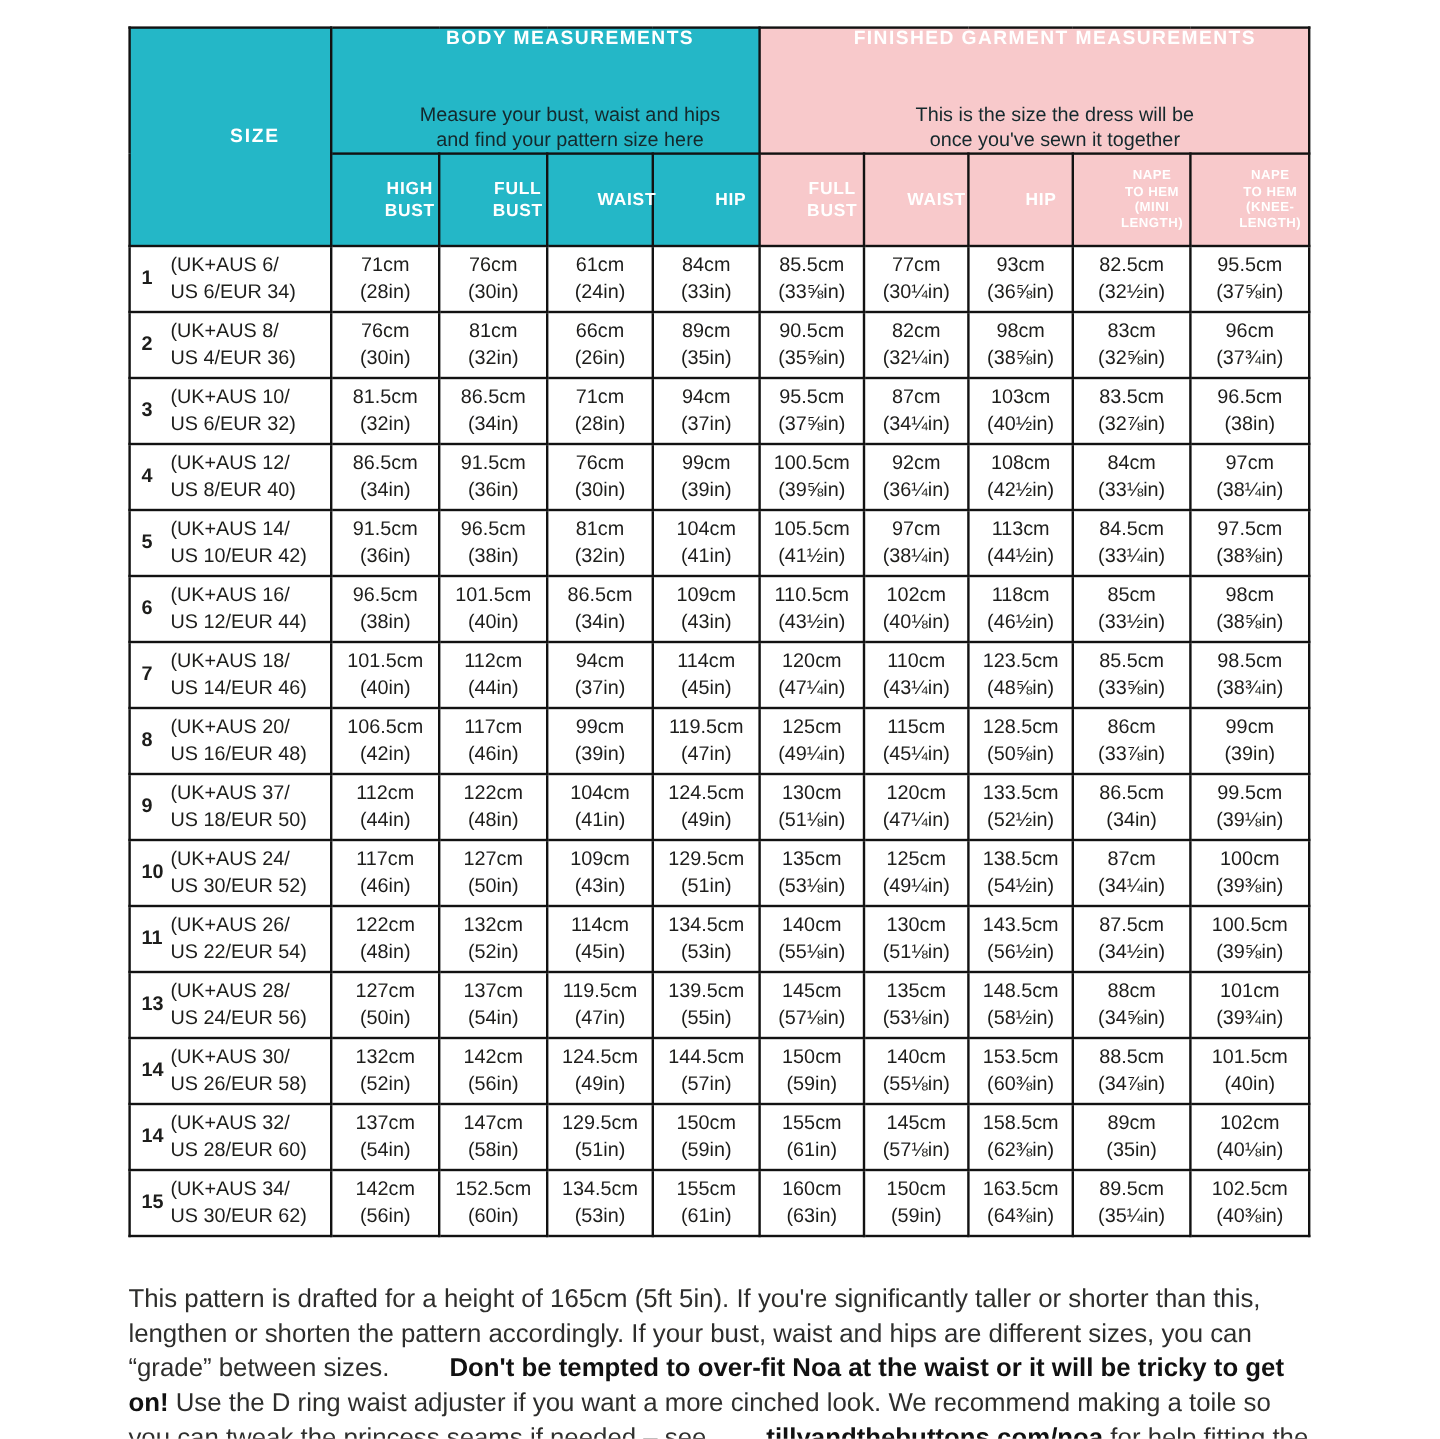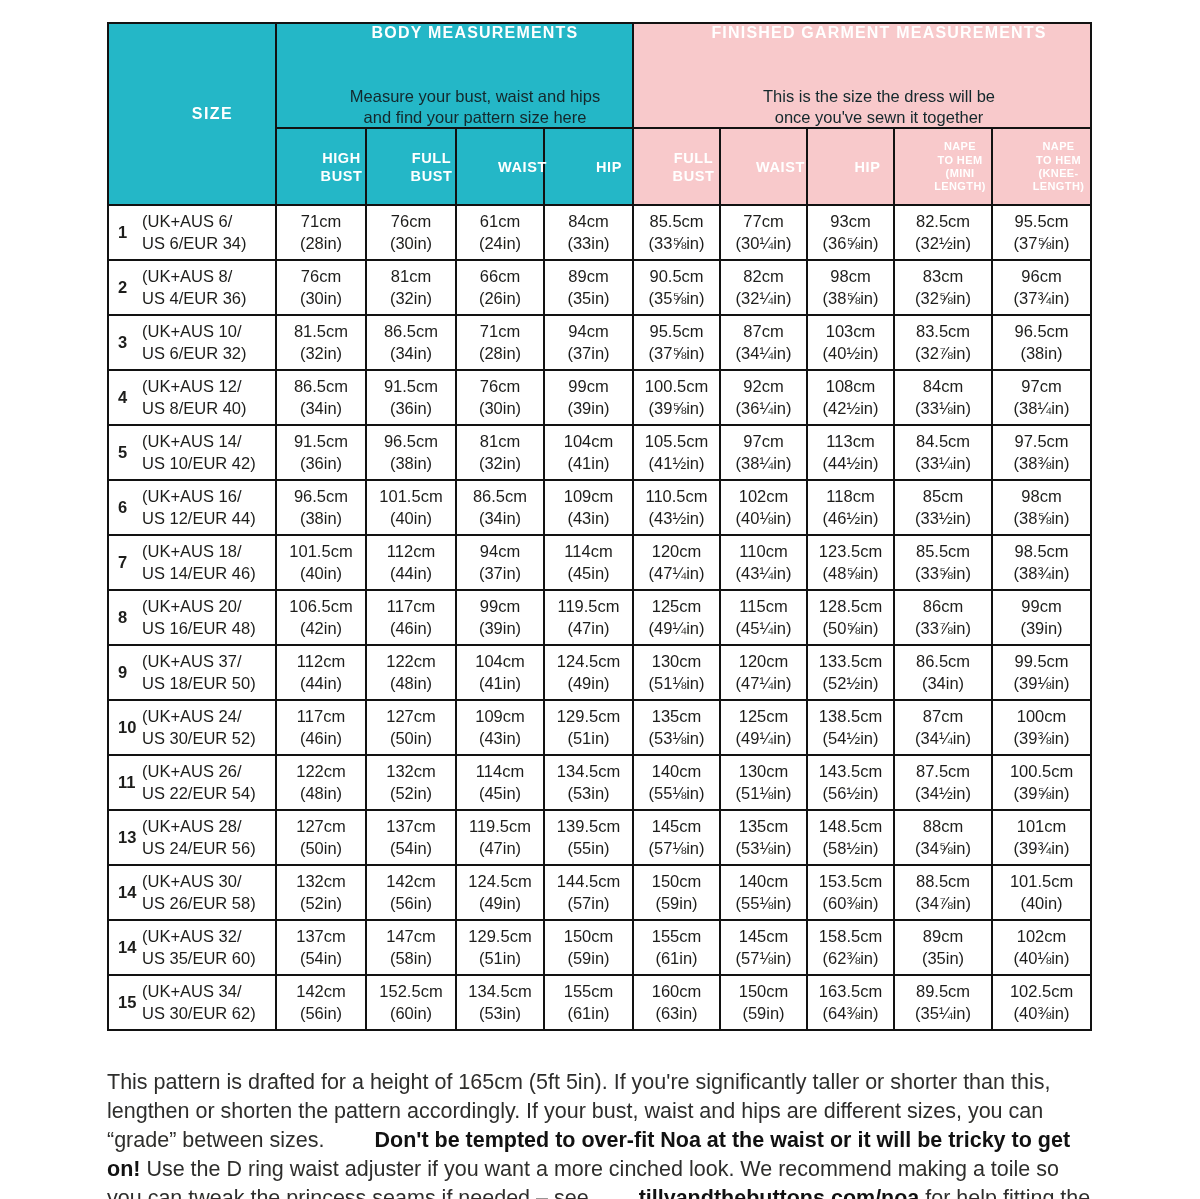--- a/index.html
+++ b/index.html
@@ -412,21 +412,21 @@
 (55⅛in)</td>
           <td>153.5cm
 (60⅜in)</td>
           <td>88.5cm
 (34⅞in)</td>
           <td>101.5cm
 (40in)</td>
         </tr>
         <tr>
           <td><div class="size-inner"><span class="num">14</span><span class="lab">(UK+AUS 32/
-US 35/EUR 60)</span></div></td>
+US 28/EUR 60)</span></div></td>
           <td>137cm
 (54in)</td>
           <td>147cm
 (58in)</td>
           <td>129.5cm
 (51in)</td>
           <td>150cm
 (59in)</td>
           <td>155cm
 (61in)</td>

